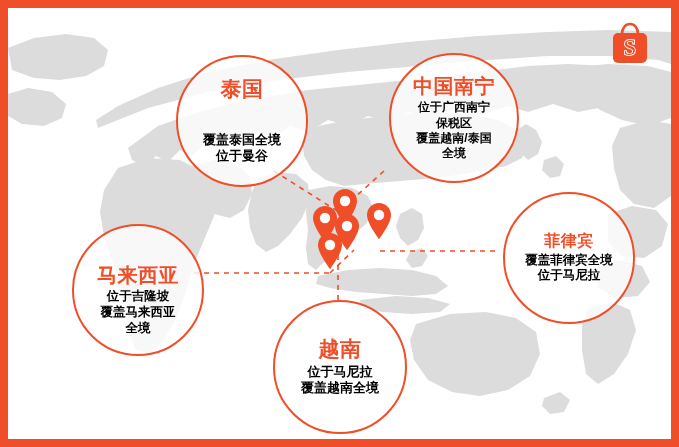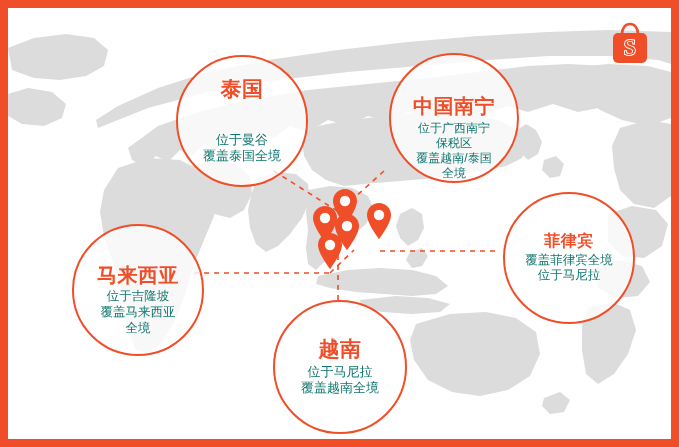--- a/index.html
+++ b/index.html
@@ -38,29 +38,29 @@
     display:flex;flex-direction:column;
     align-items:center;justify-content:center;
     text-align:center;
     box-sizing:border-box;
   }
   .callout .title{
     color:#F04E28;font-weight:bold;letter-spacing:0.5px;
     line-height:1.12;margin-bottom:3px;
   }
   .callout .desc{
-    color:#0f766e;font-weight:normal;line-height:1.26;
+    color:#000000;font-weight:bold;line-height:1.26;
   }
   .callout .desc div{white-space:nowrap;}
 
   #c-thailand{left:168px;top:47px;width:132px;height:132px;gap:28px;}
   #c-thailand .title{font-size:21px;}
   #c-thailand .desc{font-size:13px;}
 
-  #c-nanning{left:381px;top:45px;width:130px;height:130px;justify-content:flex-end;}
+  #c-nanning{left:381px;top:45px;width:130px;height:130px;}
   #c-nanning .title{font-size:20px;}
   #c-nanning .desc{font-size:12px;}
 
   #c-malaysia{left:64px;top:216px;width:132px;height:132px;}
   #c-malaysia .title{font-size:20px;margin-top:20px;}
   #c-malaysia .desc{font-size:12.5px;text-align:center;}
 
   #c-philippines{left:495px;top:184px;width:132px;height:132px;}
   #c-philippines .title{font-size:16px;text-align:center;}
   #c-philippines .desc{font-size:12.5px;}
@@ -179,22 +179,22 @@
     <div class="pin" style="left:308px;top:224px;">
       <svg viewBox="0 0 28 38">
           <path d="M14 1C7.4 1 2 6.3 2 12.9c0 8.7 12 24.1 12 24.1s12-15.4 12-24.1C26 6.3 20.6 1 14 1z" fill="#F04E28"></path>
           <circle cx="14" cy="13" r="5.2" fill="#ffffff"></circle>
         </svg>
     </div>
 
     <div class="callout" id="c-thailand">
       <div class="title">泰国</div>
       <div class="desc">
+        <div>覆盖泰国全境</div>
         <div>位于曼谷</div>
-        <div>覆盖泰国全境</div>
       </div>
     </div>
 
     <div class="callout" id="c-nanning">
       <div class="title">中国南宁</div>
       <div class="desc">
         <div>位于广西南宁</div>
         <div>保税区</div>
         <div>覆盖越南/泰国</div>
         <div>全境</div>

